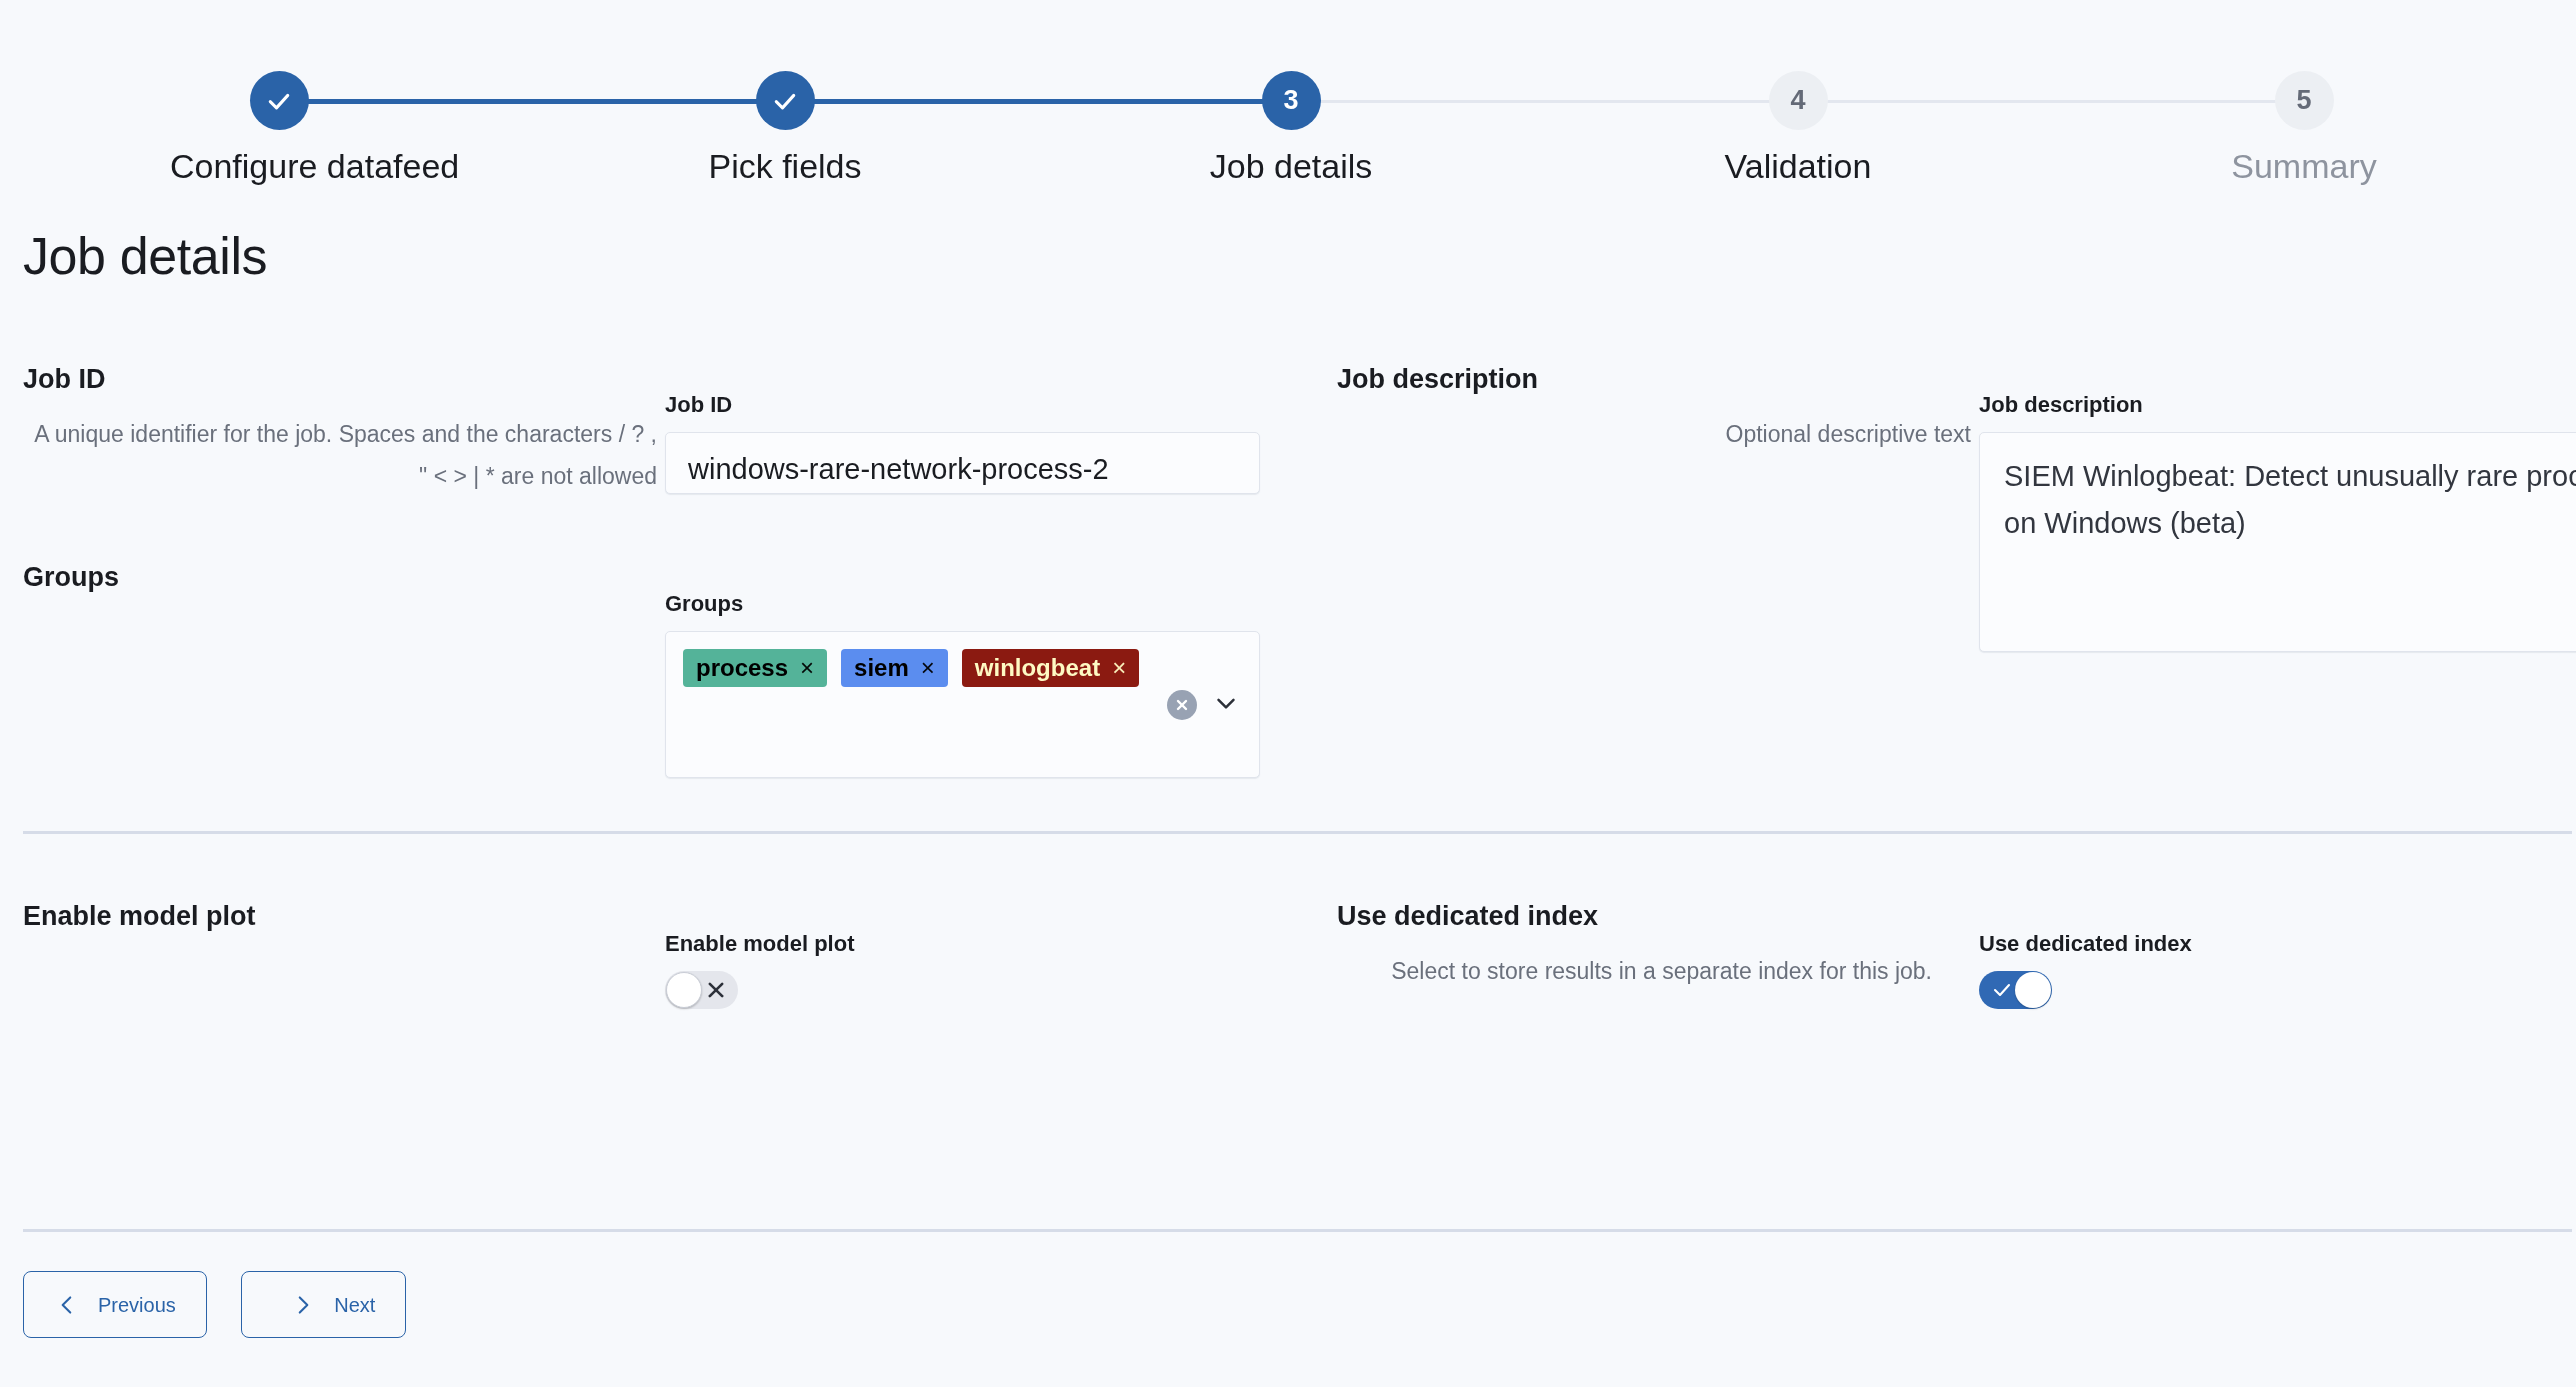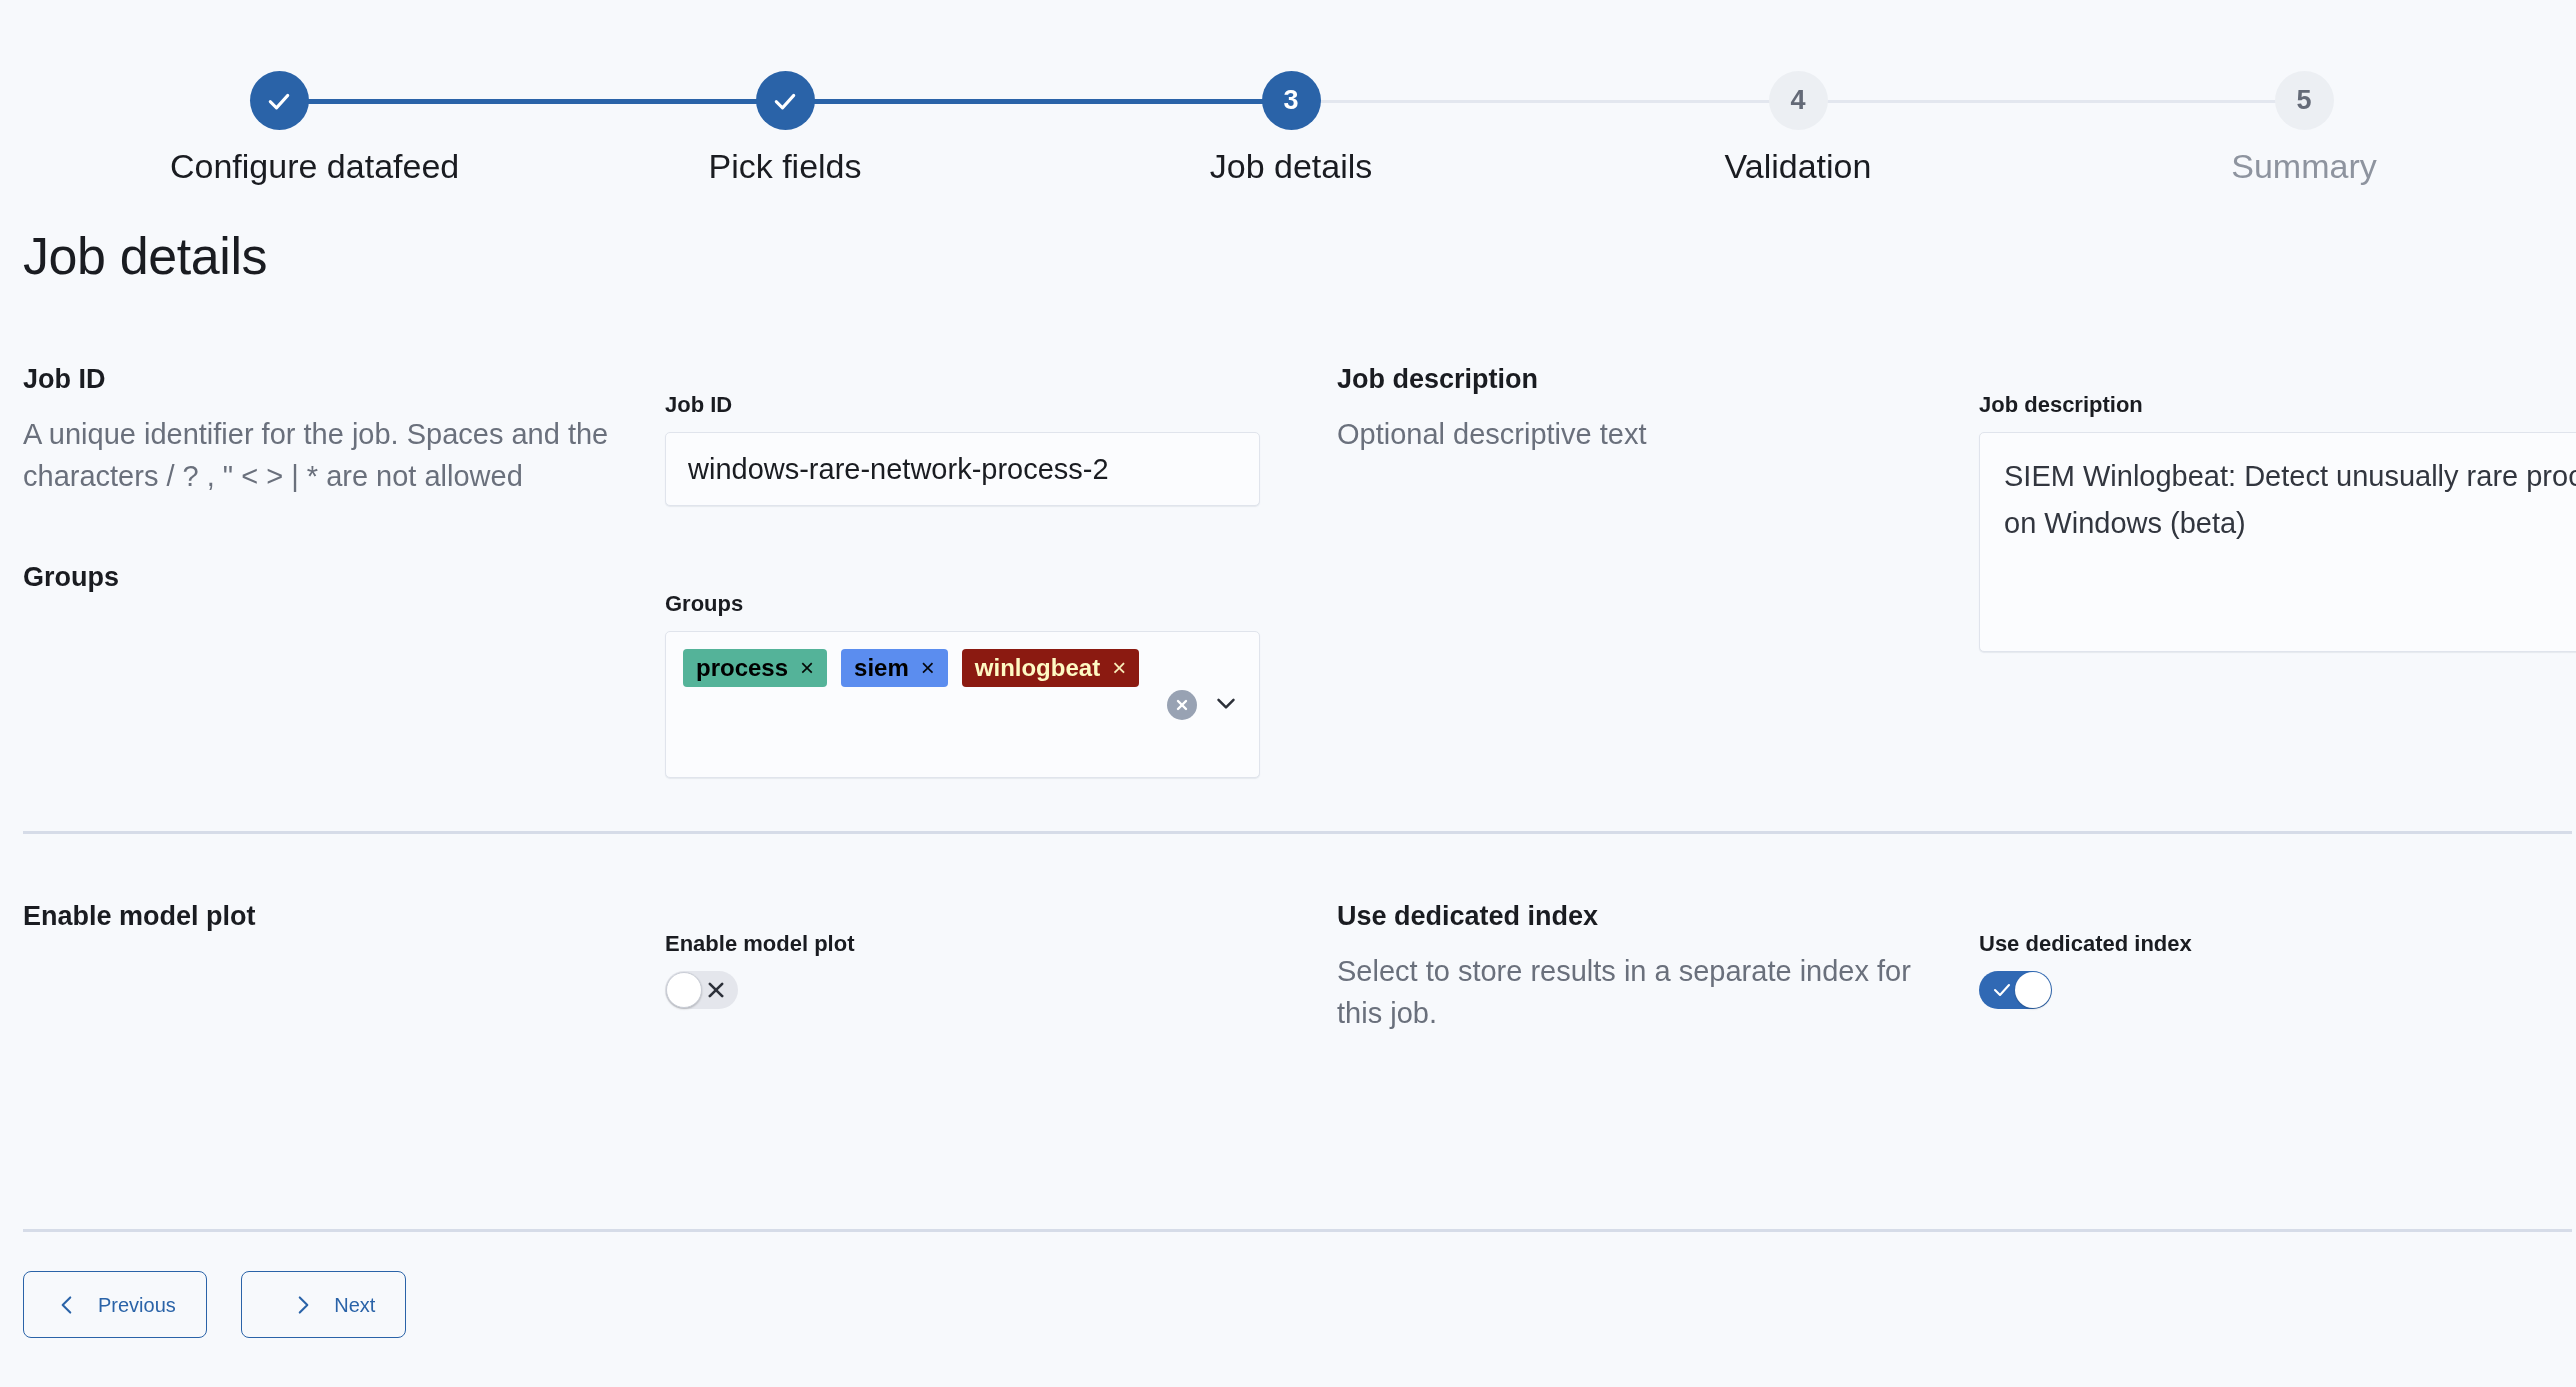--- a/index.html
+++ b/index.html
@@ -90,37 +90,38 @@
   .row { position: absolute; }
   .desc-col { width: 634px; }
   .desc-title {
     font-size: 27px;
     font-weight: bold;
     line-height: 36px;
     color: #1A1C21;
     margin: 0 0 16px 0;
   }
   .desc-text {
-    font-size: 29px;
+    font-size: 23px;
     line-height: 42px;
     color: #6A707C;
     margin: 0;
+    text-align: right;
   }
   .field-label {
     font-size: 22px;
     font-weight: bold;
     line-height: 30px;
     color: #1A1C21;
     margin-bottom: 12px;
   }
 
   
   .text-input {
     width: 595px;
-    height: 74px;
+    height: 62px;
     background: #FBFCFE;
     border: 1px solid #E0E4EC;
     border-radius: 5px;
     box-shadow: 0 1px 1px rgba(152,162,179,0.18);
     font-size: 29px;
     line-height: 72px;
     color: #1A1C21;
     padding: 0 22px;
     white-space: nowrap;
     overflow: hidden;

